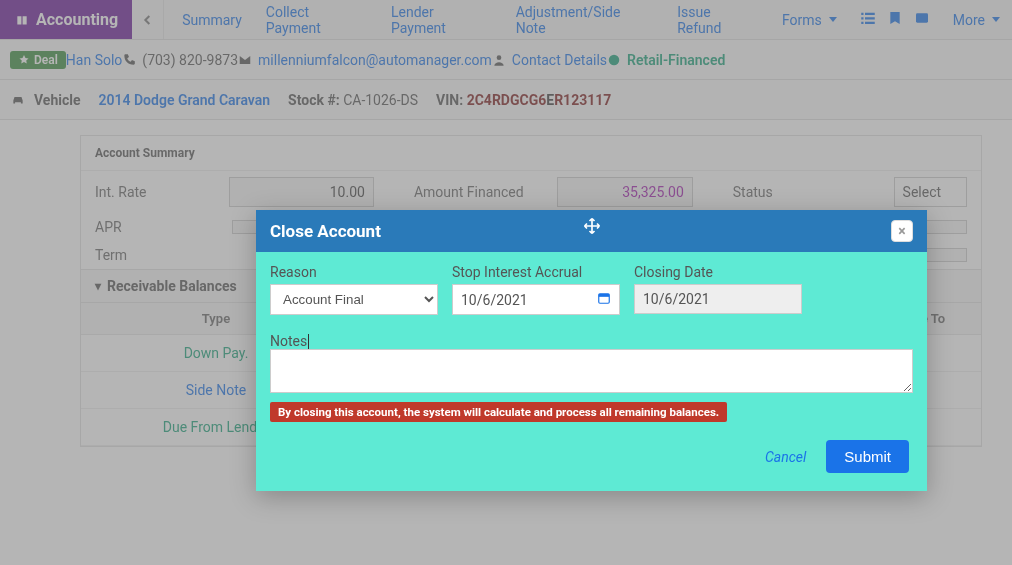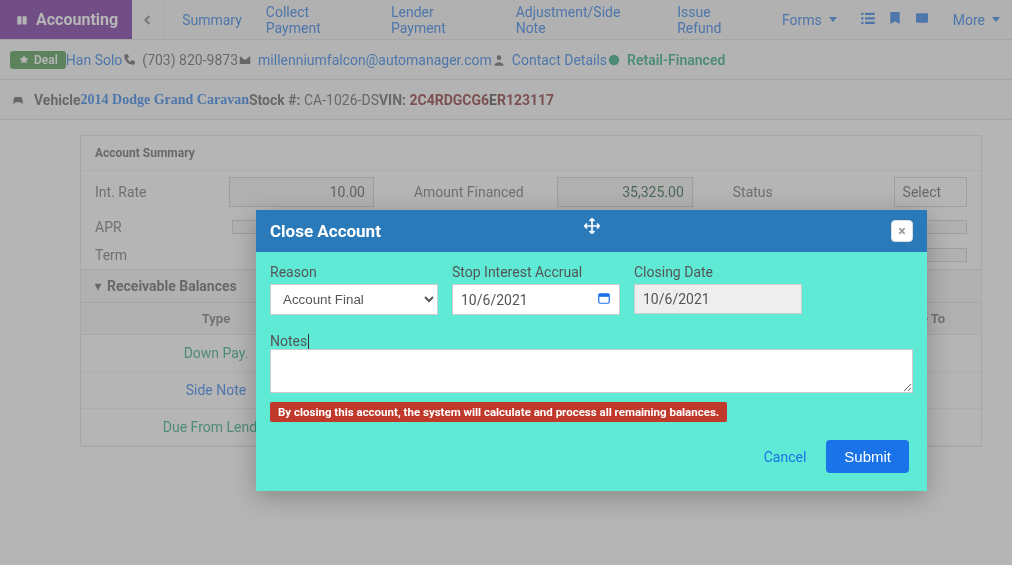--- a/index.html
+++ b/index.html
@@ -93,23 +93,24 @@
   .dealbar .link { color:#1a73e8; cursor:pointer; display:flex; align-items:center; gap:6px;}
   .dealbar .phone { color:#555; display:flex; align-items:center; gap:6px;}
   .dealbar .finance { color:#1aa37a; font-weight:600; display:flex; align-items:center; gap:6px;}
   .vehiclebar {
     display:flex;
     align-items:center;
     height:40px;
     padding-left:10px;
     border-bottom:1px solid #ddd;
     background:#fbfbfb;
+    gap:18px;
   }
   .vehiclebar .carlabel { font-weight:700; color:#555; display:flex; align-items:center; gap:8px;}
-  .vehiclebar .link { color:#1a73e8; font-weight:600;font-family:Liberation Serif, serif; }
+  .vehiclebar .link { color:#1a73e8; font-weight:600; }
   .vehiclebar .stock { font-weight:700; color:#555; }
   .vehiclebar .vin { font-weight:700; color:#555; }
   .vehiclebar .vin .vblue { color:#7f1d1d; font-weight:700;}
   .vehiclebar .vin .vbold { color:#3d3d3d; }
 
   
   .panel {
     margin: 15px 30px 0 80px;
     border:1px solid #e0e0e0;
     background:#fff;
@@ -135,21 +136,21 @@
     text-align:right;
     padding:6px 8px;
   }
   .field-col2-label { width:160px; color:#666; margin-left:40px;}
   .field-col2-val {
     width:150px;
     border:1px solid #ccc;
     background:#f5f5f5;
     text-align:right;
     padding:6px 8px;
-    color:#14532d;
+    color:#a21caf;
   }
   .field-col3-label { width:180px; color:#666; margin-left:40px; display:flex; align-items:center; gap:6px;}
   .field-select {
     width:80px;
     border:1px solid #ccc;
     background:#fff;
     padding:6px 8px;
     color:#555;
   }
 
@@ -284,21 +285,21 @@
     display:inline-block;
     margin-top:6px;
   }
   .modal-footer {
     display:flex;
     justify-content:flex-end;
     align-items:center;
     gap:20px;
     padding:14px 18px 18px 18px;
   }
-  .btn-cancel { color:#1a73e8; cursor:pointer; }
+  .btn-cancel { color:#1a73e8; cursor:pointer;font-style:italic; }
   .btn-submit {
     background:#1a73e8;
     color:#fff;
     border:none;
     border-radius:4px;
     padding:8px 18px;
     font-size:15px;
     cursor:pointer;
   }
 

